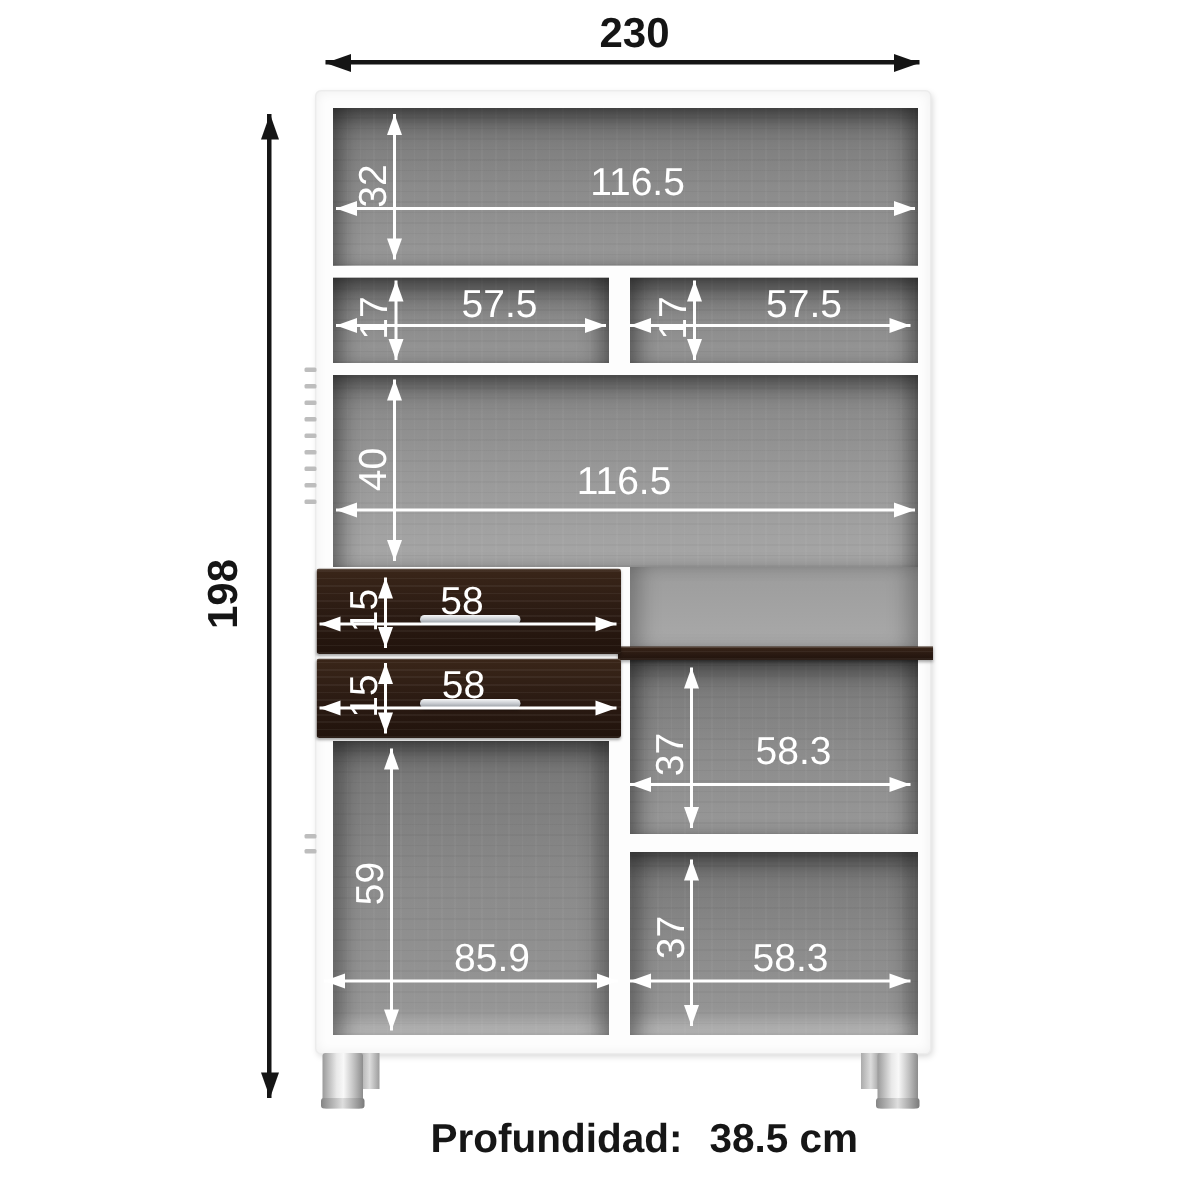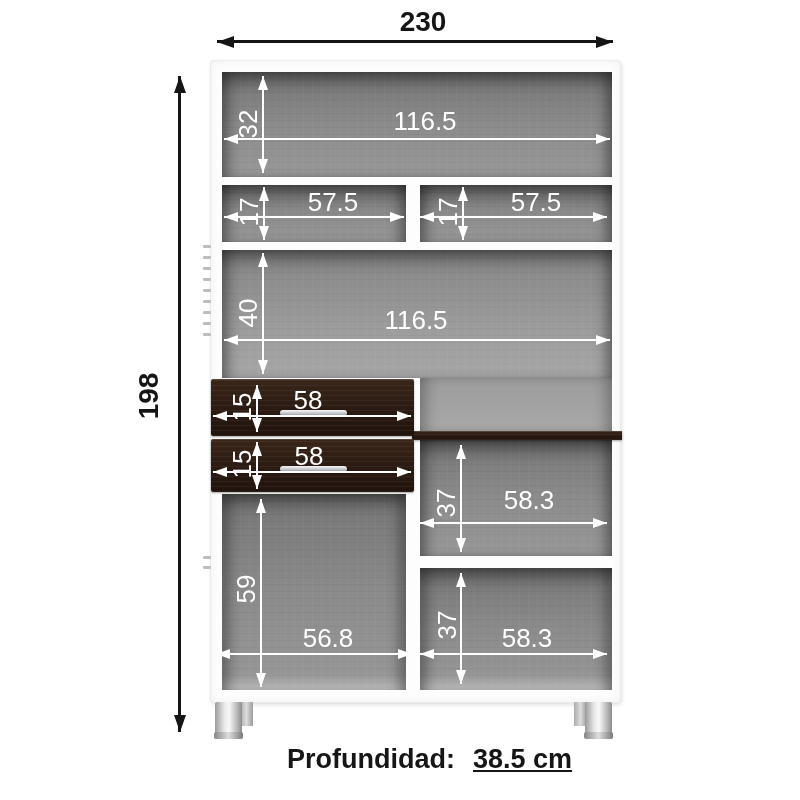--- a/index.html
+++ b/index.html
@@ -67,21 +67,21 @@
   .dim.black.v::before{border-bottom-width:17px;}
   .dim.black.v::after{border-top-width:17px;}
 
   .dlabel{position:absolute;font-size:26px;color:#ffffff;white-space:nowrap;
           transform:translateX(-50%);line-height:1;}
   .dlabel.rot{transform:translate(-50%,-50%) rotate(-90deg);}
   .dlabel.blk{color:#151515;font-weight:700;font-size:28px;}
 
   #footer{position:absolute;left:287px;top:745px;font-weight:700;font-size:27px;color:#161616;
           white-space:nowrap;line-height:1.1;}
-  #footer .val{margin-left:18px;text-decoration:underline;}
+  #footer .val{margin-left:18px;}
 </style>
 </head>
 <body>
 
 <div id="canvas">
 
   <div class="dim h black" style="left:217px;top:40px;width:396px;"></div>
   <div class="dlabel blk" style="left:423px;top:8px;">230</div>
   <div class="dim v black" style="left:178px;top:76px;height:656px;"></div>
   <div class="dlabel blk rot" style="left:149px;top:396px;">198</div>
@@ -151,21 +151,21 @@
   <div class="dlabel" style="left:309px;top:443px;">58</div>
 
   <div class="dim v" style="left:460px;top:445px;height:107px;"></div>
   <div class="dlabel rot" style="left:446px;top:503px;">37</div>
   <div class="dim h" style="left:420px;top:522px;width:187px;"></div>
   <div class="dlabel" style="left:529px;top:487px;">58.3</div>
 
   <div class="dim v" style="left:260px;top:499px;height:188px;"></div>
   <div class="dlabel rot" style="left:246px;top:589px;">59</div>
   <div class="dim h" style="left:216px;top:653px;width:196px;"></div>
-  <div class="dlabel" style="left:328px;top:625px;">56.8</div>
+  <div class="dlabel" style="left:328px;top:625px;">85.9</div>
 
   <div class="dim v" style="left:460px;top:573px;height:111px;"></div>
   <div class="dlabel rot" style="left:447px;top:625px;">37</div>
   <div class="dim h" style="left:420px;top:653px;width:187px;"></div>
   <div class="dlabel" style="left:527px;top:625px;">58.3</div>
 
   <div id="footer">
     <span>Profundidad:</span><span class="val">38.5 cm</span>
   </div>
 

